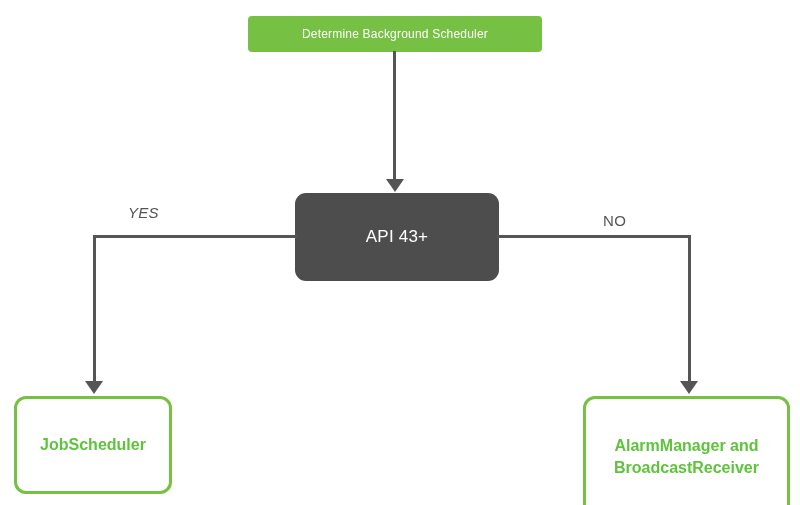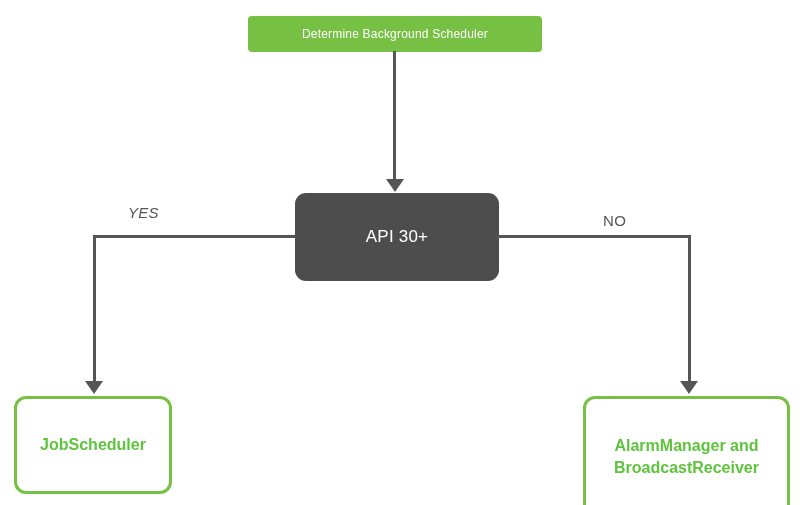--- a/index.html
+++ b/index.html
@@ -90,21 +90,21 @@
 <div id="canvas">
 
   <div class="node node-filled-green" style="left:248px; top:16px; width:294px; height:36px;">
     <span class="node-label">Determine Background Scheduler</span>
   </div>
 
   <div class="edge-v" style="left:393px; top:51px; height:128px;"></div>
   <div class="arrowhead-down" style="left:386px; top:179px;"></div>
 
   <div class="node node-decision" style="left:295px; top:193px; width:204px; height:88px;">
-    <span class="node-label">API 30+</span>
+    <span class="node-label">API 43+</span>
   </div>
 
   <div class="edge-h" style="left:93px; top:235px; width:204px;"></div>
   <div class="edge-v" style="left:93px; top:235px; height:148px;"></div>
   <div class="arrowhead-down" style="left:85px; top:381px;"></div>
   <div class="edge-label" style="left:128px; top:204px;font-style:italic;">YES</div>
 
   <div class="edge-h" style="left:497px; top:235px; width:194px;"></div>
   <div class="edge-v" style="left:688px; top:235px; height:148px;"></div>
   <div class="arrowhead-down" style="left:680px; top:381px;"></div>

